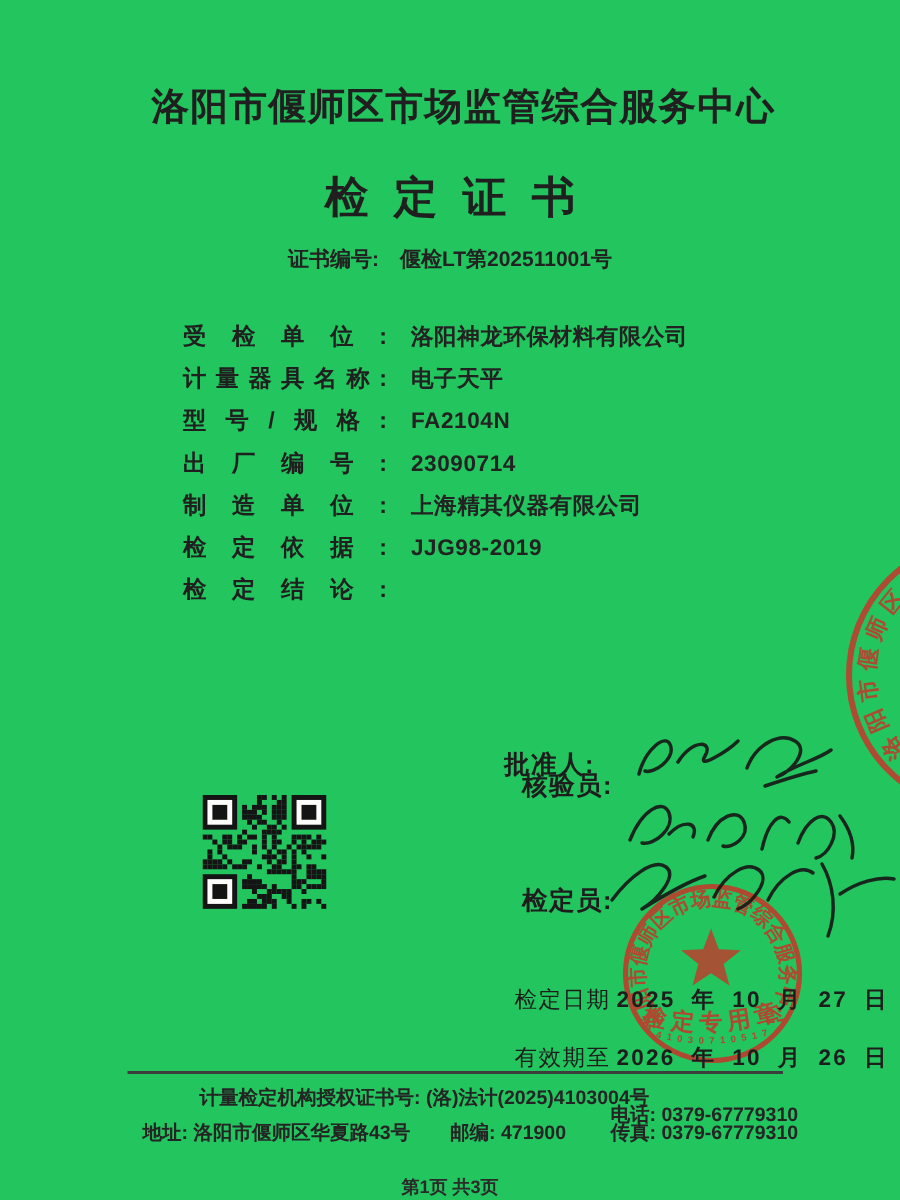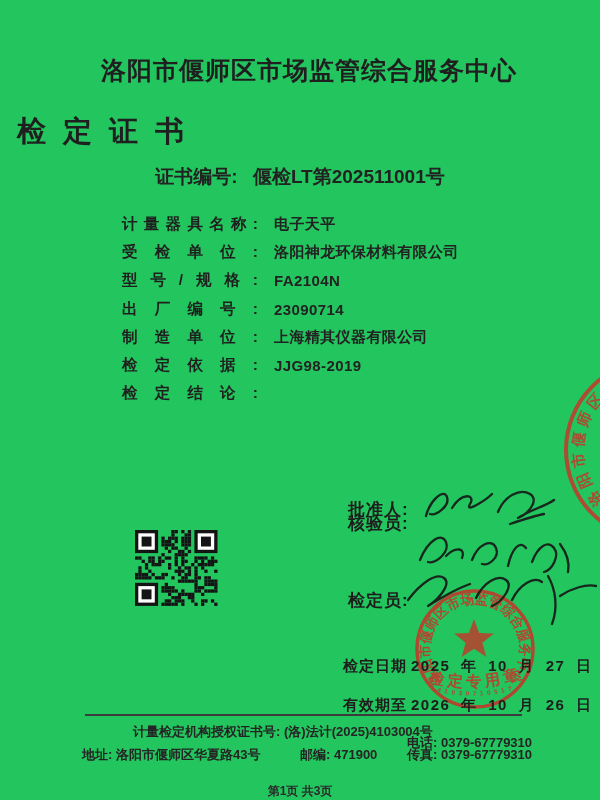--- a/index.html
+++ b/index.html
@@ -4,69 +4,69 @@
 <style>
   html,body{margin:0;padding:0;background:#ffffff;}
   #page{
     position:relative;width:600px;height:800px;background:#22c55e;overflow:hidden;
     font-family:"Liberation Sans","DejaVu Sans",sans-serif;color:#2b2b2b;
   }
   .abs{position:absolute;}
   
   .org-title{left:0;right:0;top:54px;text-align:center;font-size:25px;font-weight:bold;
     letter-spacing:1px;color:#1f1f1f;text-indent:18px;}
-  .doc-title{left:0;right:0;top:112px;font-size:29px;font-weight:bold;
+  .doc-title{left:0;right:0;top:112px;text-align:center;font-size:29px;font-weight:bold;
     letter-spacing:17px;color:#1f1f1f;text-indent:17px;}
-  .cert-no{left:0;right:0;top:164px;text-align:center;font-size:19px;font-weight:bold;color:#222;}
+  .cert-no{left:0;right:0;top:164px;text-align:center;font-size:14px;font-weight:bold;color:#222;}
   .cert-no .val{margin-left:10px;font-weight:600;}
   
   .fields{left:122px;top:210px;width:420px;}
   .frow{display:flex;align-items:center;height:28.3px;}
   .flabel{display:block;width:136px;font-size:15.5px;font-weight:bold;color:#1f1f1f;
     text-align:justify;text-align-last:justify;-moz-text-align-last:justify;}
   .fvalue{margin-left:16px;font-size:15px;font-weight:600;color:#222;letter-spacing:.4px;white-space:nowrap;}
   
   .sig-label{font-size:17px;font-weight:bold;color:#1d1d1d;letter-spacing:1px;}
-  .sig1{left:348px;top:498px;}
+  .sig1{left:336px;top:498px;}
   .sig2{left:348px;top:512px;}
   .sig3{left:348px;top:589px;}
   
-  .date-label{font-size:15px;font-weight:bold;letter-spacing:1px;color:#1d1d1d;}
+  .date-label{font-size:15px;font-weight:normal;letter-spacing:1px;color:#1d1d1d;}
   .date-value{font-size:15px;font-weight:bold;color:#1d1d1d;letter-spacing:1.5px;word-spacing:5px;white-space:nowrap;text-align:center;}
   .d1l{left:343px;top:657px;} .d1v{left:411px;top:657px;}
   .d2l{left:343px;top:696px;} .d2v{left:411px;top:696px;}
   
   .divider{left:85px;top:714px;width:437px;height:2px;background:#3c3c3c;}
   .foot{font-size:13px;font-weight:bold;color:#242424;white-space:nowrap;}
   .f-auth{left:93px;top:723px;margin-left:40px;} .f-phone{left:407px;top:723px;margin-top:11px;}
-  .f-addr{left:82px;top:746px;} .f-zip{left:300px;top:746px;} .f-fax{left:407px;top:746px;}
+  .f-addr{left:95px;top:746px;} .f-zip{left:300px;top:746px;} .f-fax{left:407px;top:746px;}
   .f-page{left:0;right:0;top:763px;text-align:center;font-size:12px;font-weight:bold;color:#2a2a2a;margin-top:20px;}
   svg{display:block;}
   .no-ptr{pointer-events:none;}
 </style>
 </head>
 <body>
 
 <div id="page">
 
   <div class="abs org-title">洛阳市偃师区市场监管综合服务中心</div>
   <div class="abs doc-title">检定证书</div>
   <div class="abs cert-no">
     <span>证书编号:</span>
     <span class="val">偃检LT第202511001号</span>
   </div>
 
   <div class="abs fields">
     <div class="frow">
+      <span class="flabel">受检单位:</span>
+      <span class="fvalue">洛阳神龙环保材料有限公司</span>
+    </div>
+    <div class="frow">
       <span class="flabel">计量器具名称:</span>
       <span class="fvalue">电子天平</span>
-    </div>
-    <div class="frow">
-      <span class="flabel">受检单位:</span>
-      <span class="fvalue">洛阳神龙环保材料有限公司</span>
     </div>
     <div class="frow">
       <span class="flabel">型号/规格:</span>
       <span class="fvalue">FA2104N</span>
     </div>
     <div class="frow">
       <span class="flabel">出厂编号:</span>
       <span class="fvalue">23090714</span>
     </div>
     <div class="frow">

